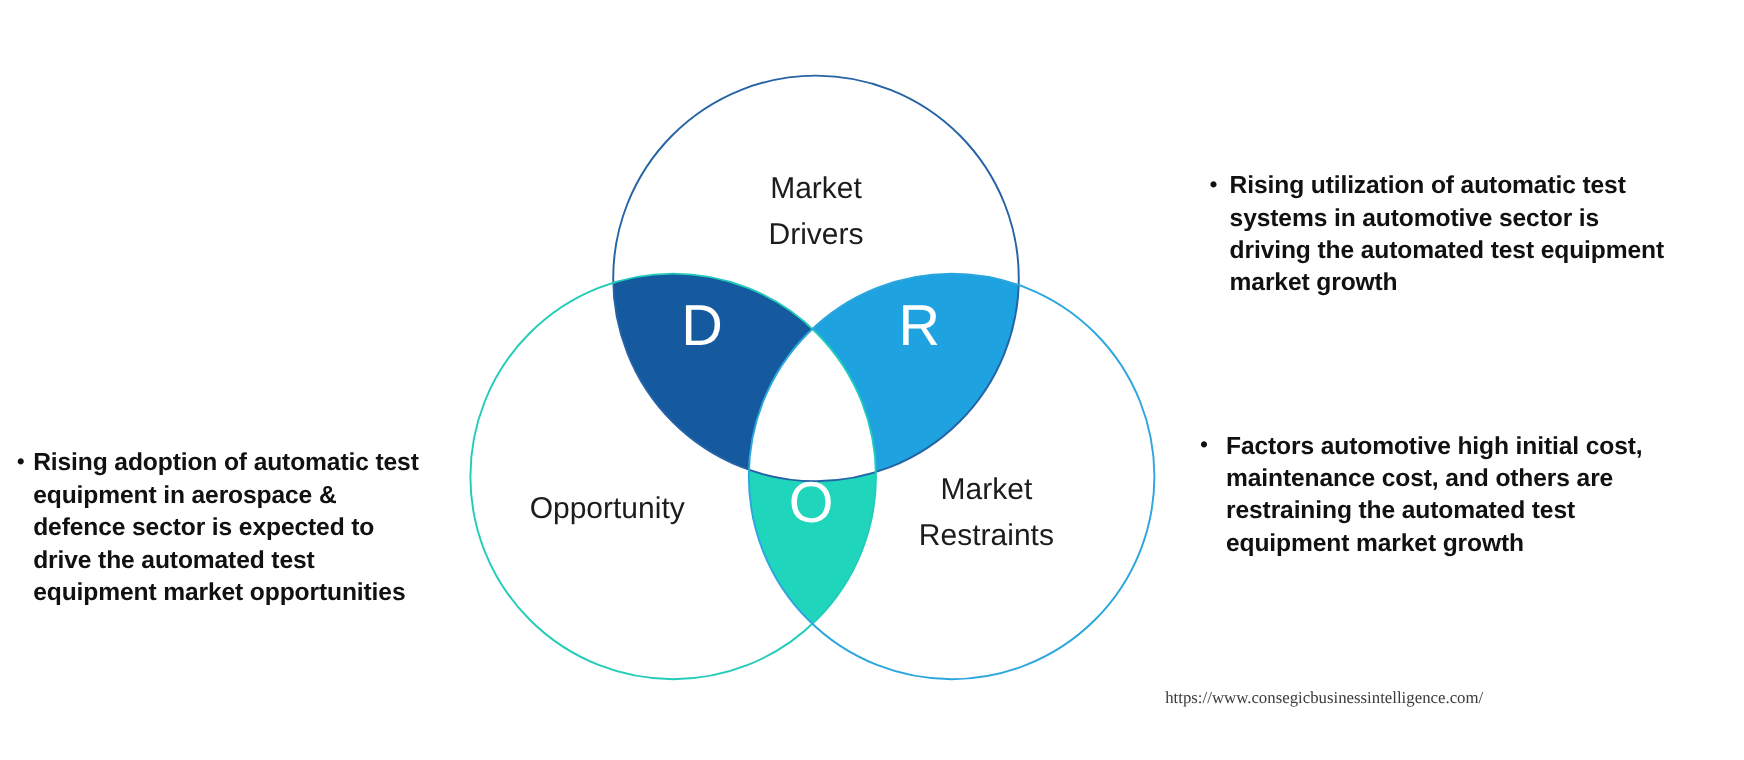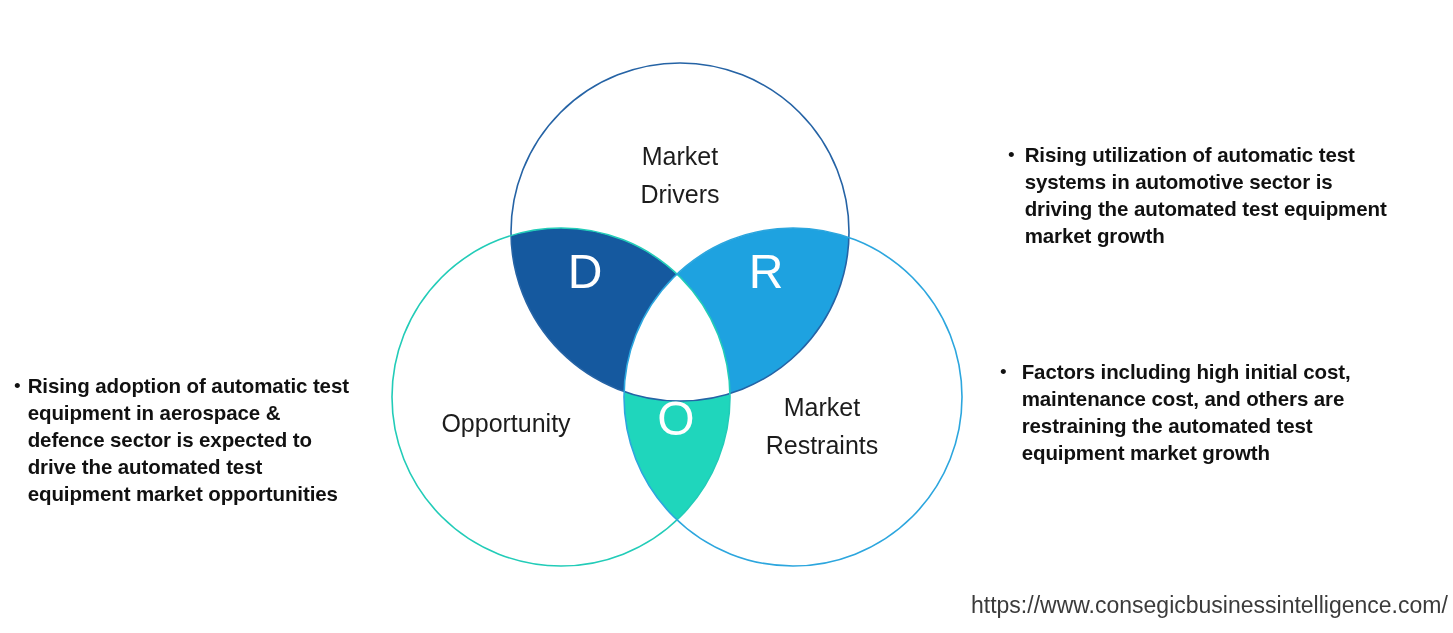--- a/index.html
+++ b/index.html
@@ -91,23 +91,23 @@
     top: 358px;
     width: 400px;
   }
   #callout-right-bottom .bullet-dot { margin-right: 15px; }
   #callout-right-bottom .callout-text { width: 360px; }
 
   
   #source-url {
     position: absolute;
     left: 971px;
-    top: 594px;
-    font-family: Liberation Sans, sans-serif;
-    font-size: 23px;
+    top: 572px;
+    font-family: Liberation Serif, serif;
+    font-size: 14px;
     line-height: 22px;
     color: #3b3b3b;
     white-space: nowrap;
   }
 </style>
 </head>
 <body>
 
 <div id="page">
 
@@ -180,18 +180,18 @@
     <span class="callout-text">Rising adoption of automatic test equipment in aerospace &amp; defence sector is expected to drive the automated test equipment market opportunities</span>
   </div>
 
   <div class="callout" id="callout-right-top">
     <span class="bullet-dot">•</span>
     <span class="callout-text">Rising utilization of automatic test systems in automotive sector is driving the automated test equipment market growth</span>
   </div>
 
   <div class="callout" id="callout-right-bottom">
     <span class="bullet-dot">•</span>
-    <span class="callout-text">Factors including high initial cost, maintenance cost, and others are restraining the automated test equipment market growth</span>
+    <span class="callout-text">Factors automotive high initial cost, maintenance cost, and others are restraining the automated test equipment market growth</span>
   </div>
 
   <div id="source-url">https://www.consegicbusinessintelligence.com/</div>
 
 </div>
 
 </body></html>

